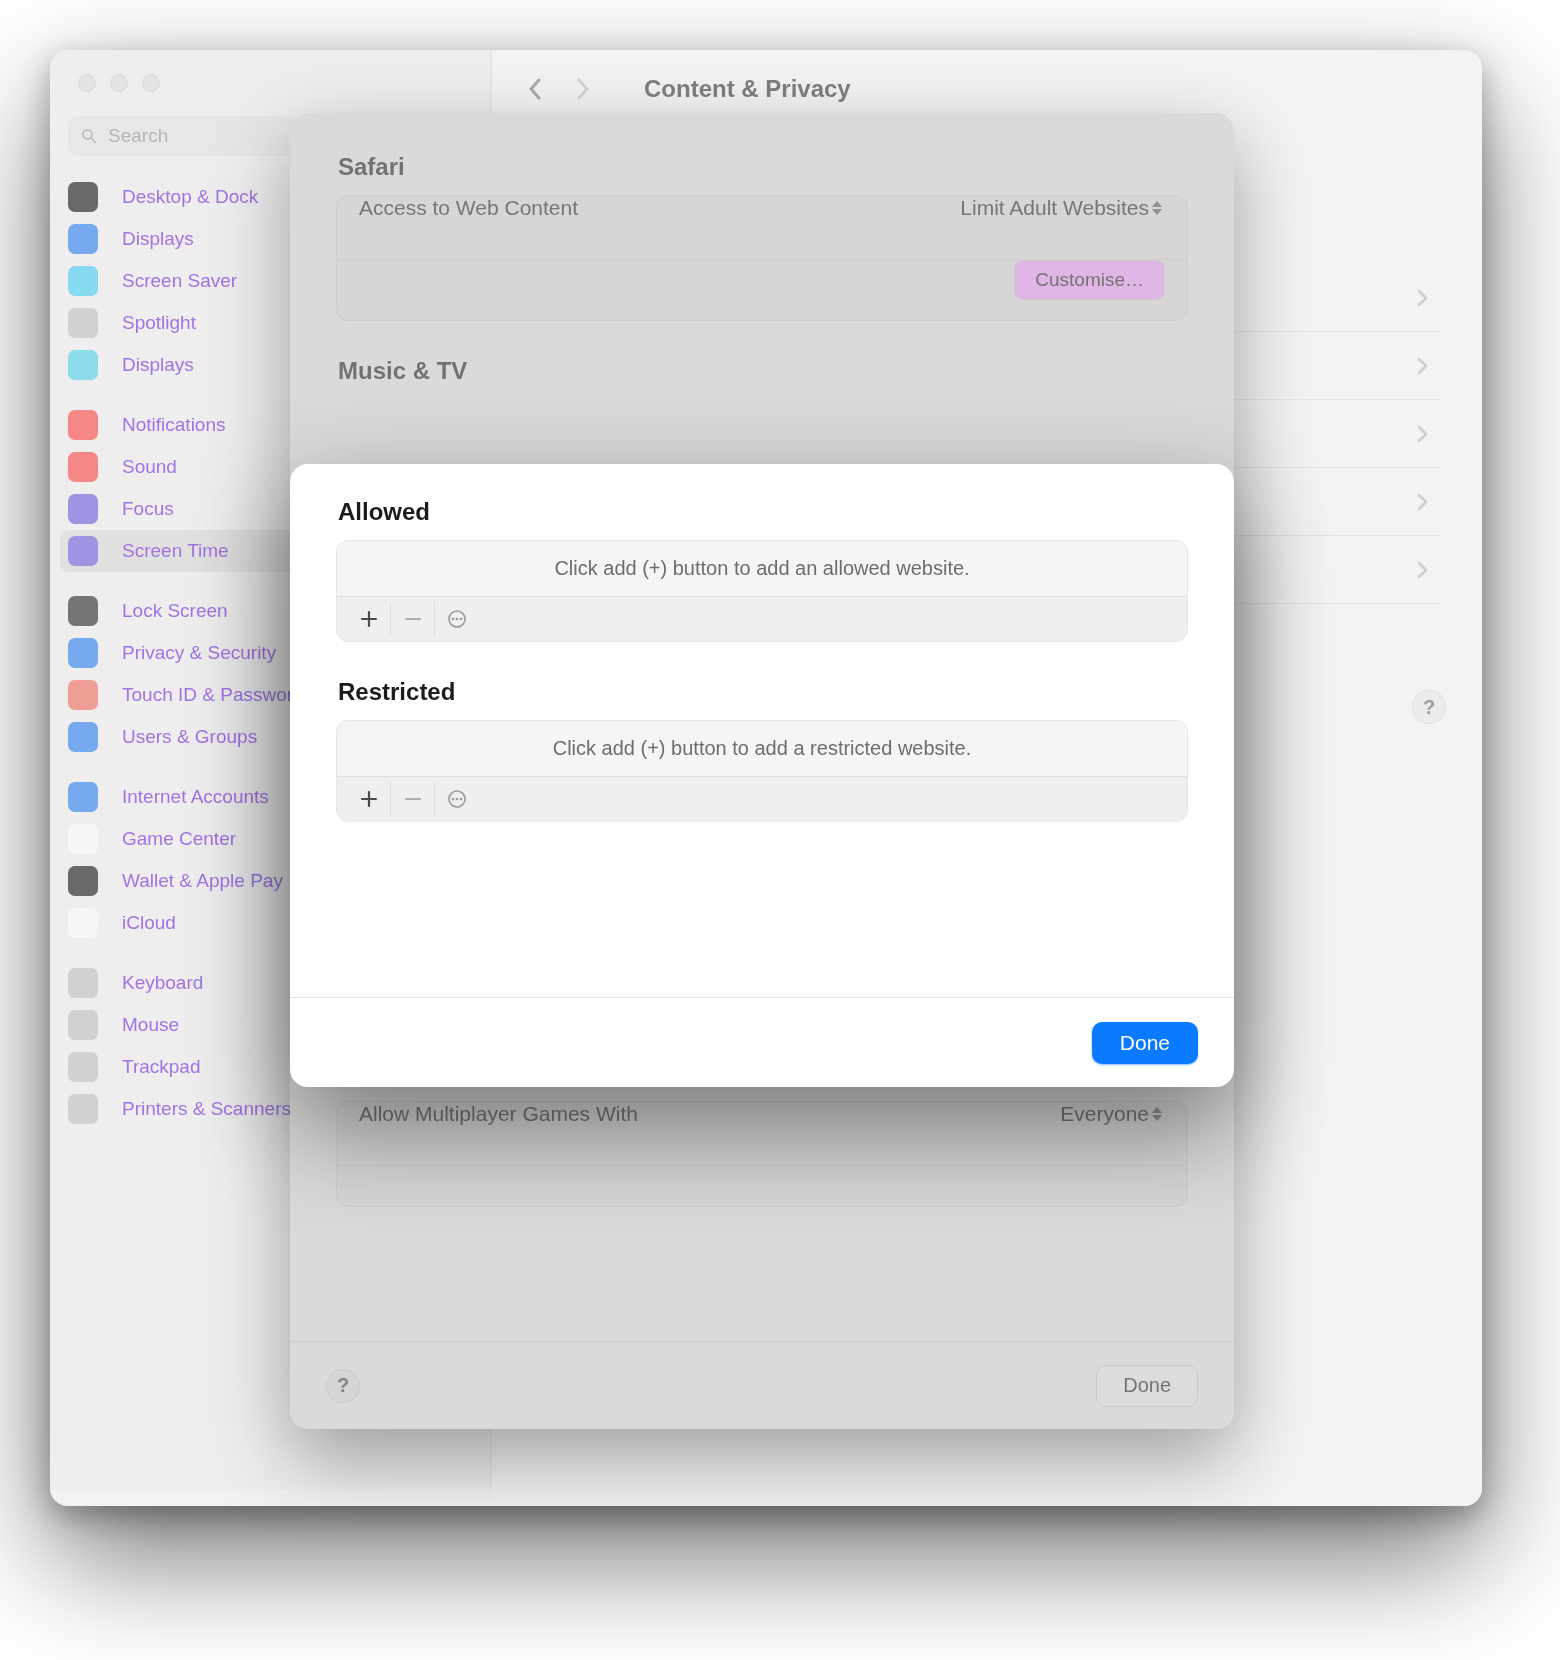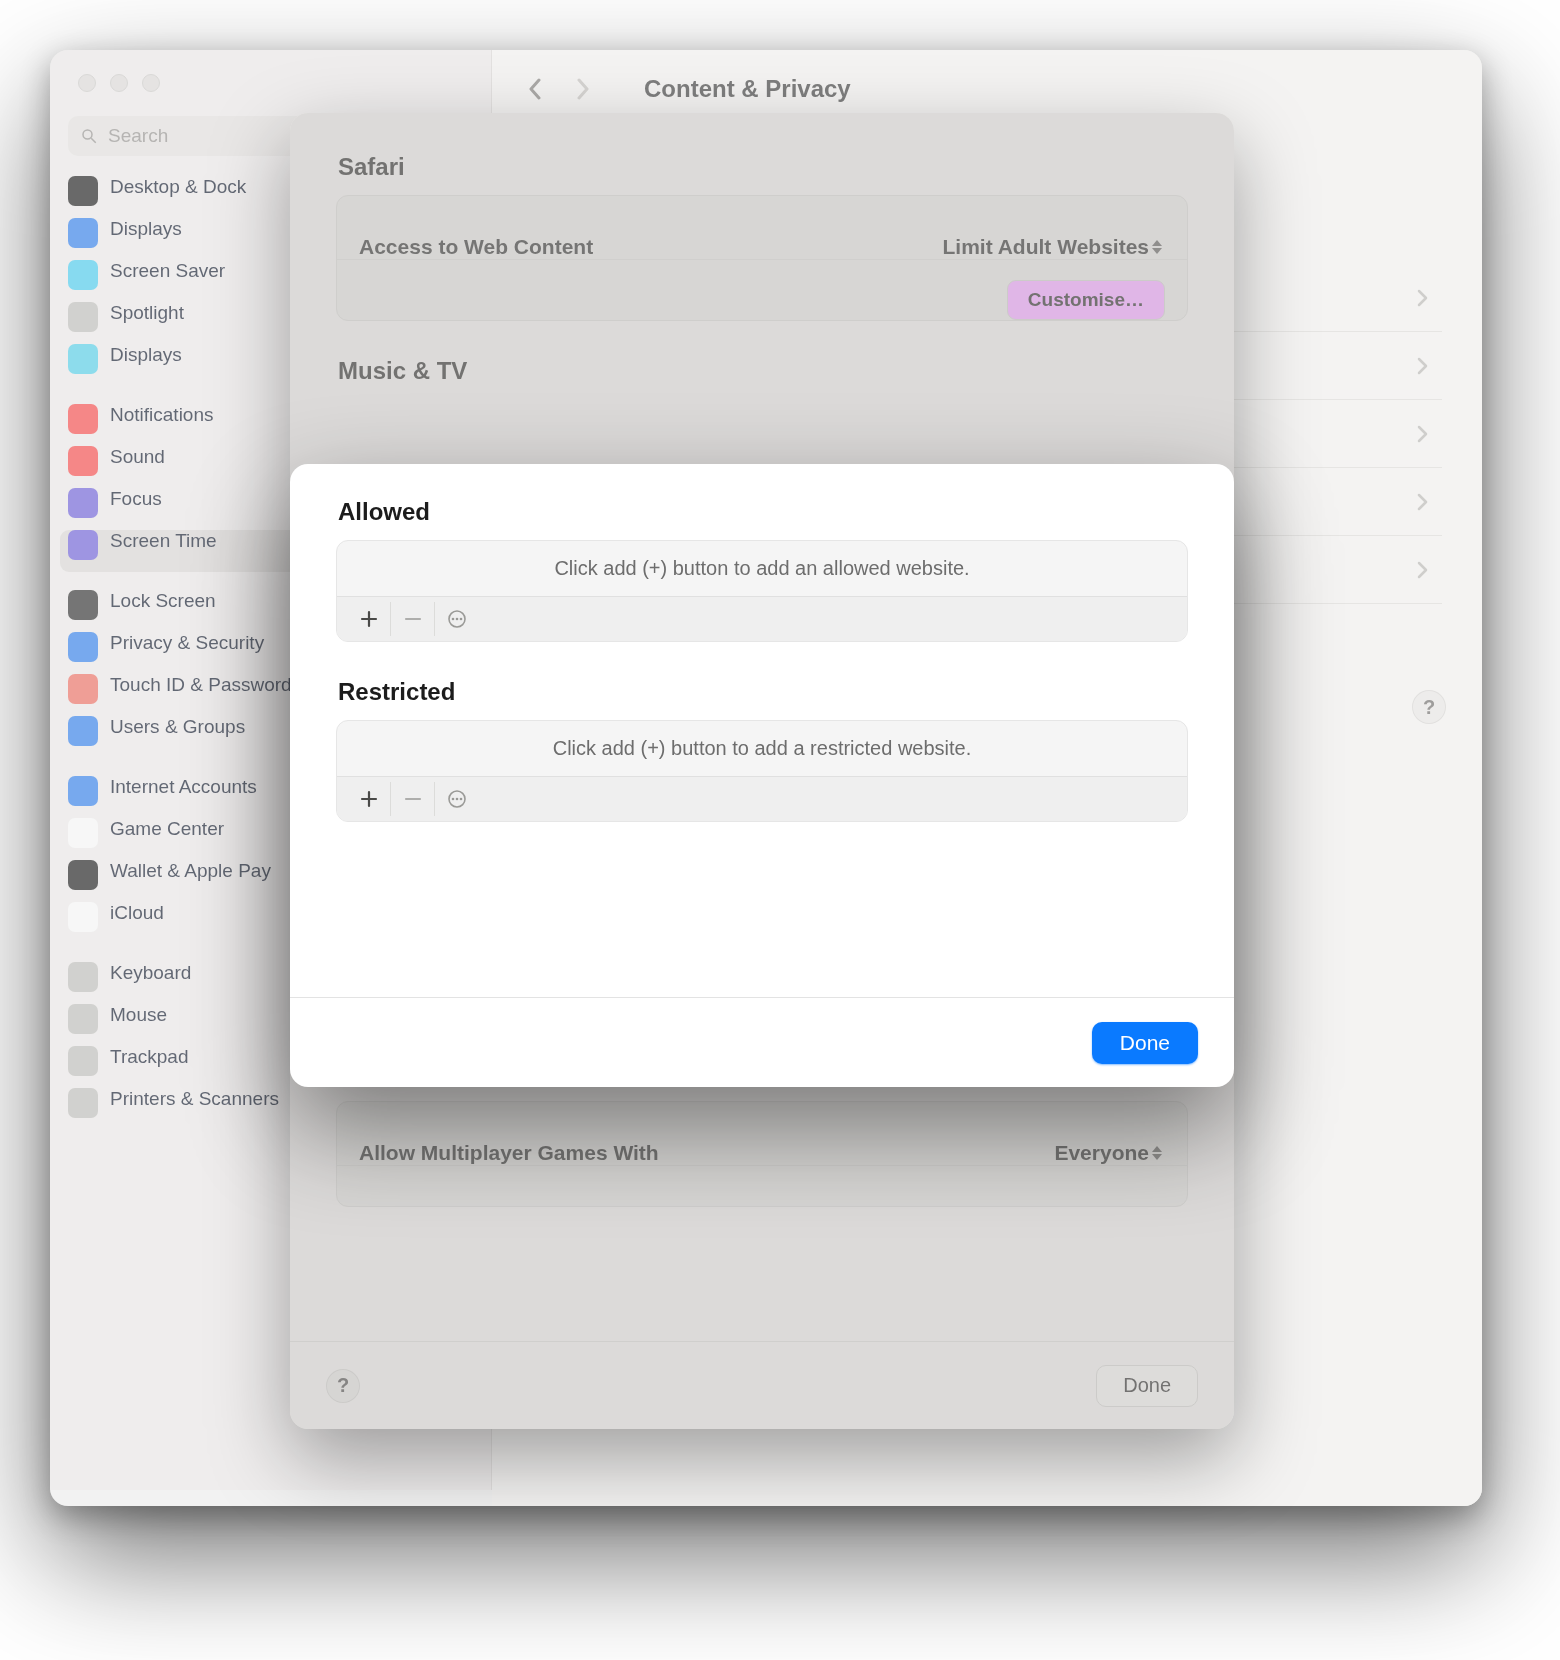--- a/index.html
+++ b/index.html
@@ -11,21 +11,21 @@
     position: absolute; left: 50px; top: 50px; width: 1432px; height: 1456px;
     border-radius: 18px; background: #ececec; overflow: hidden;
     box-shadow: 0 50px 120px rgba(0,0,0,0.55), 0 10px 30px rgba(0,0,0,0.3);
   }
   .sidebar { position:absolute; left:0; top:0; bottom:16px; width:442px; background:#e6e4e3; border-right:1px solid #d4d2d0; }
   .traffic { display:flex; gap:14px; padding:24px 0 0 28px; }
   .traffic span { width:18px; height:18px; border-radius:50%; background:#d7d5d3; border:1px solid #c6c4c2; }
   .search { margin:24px 18px 16px 18px; height:40px; border-radius:10px; background:#dddbd9; display:flex; align-items:center; padding:0 12px; color:#8f8d8a; font-size:19px; }
   .search svg { width:18px; height:18px; margin-right:10px; flex:none; }
   .sb-list { padding: 4px 10px 20px 10px; }
-  .sb-item { display:flex; height:42px; padding:0 8px; border-radius:9px; color:#0f172a; font-size:19px; }
+  .sb-item { display:flex; align-items:center; height:42px; padding:0 8px; border-radius:9px; color:#6d28d9; font-size:19px;gap:12px; }
   .sb-item .ico { width:30px; height:30px; border-radius:7px; margin-right:12px; display:flex; align-items:center; justify-content:center; flex:none; color:#fff; font-size:17px; }
   .sb-item.sel { background:#d4d2d0; }
   .sb-gap { height:18px; }
 
   .content { position:absolute; left:442px; top:0; right:0; bottom:0; background:#eeedeb; }
   .cnt-header { height:78px; display:flex; align-items:center; padding:0 28px; gap:18px; }
   .nav-arrow { width:30px; height:40px; display:flex; align-items:center; justify-content:center; color:#9a9895; }
   .header-title { font-size:24px; font-weight:700; color:#3a3a39; margin-left:28px; }
   .big-toggle { position:absolute; right:52px; top:100px; }
 
@@ -39,21 +39,21 @@
 
   
   .sheet1 {
     position:absolute; left:290px; top:113px; width:944px; height:1316px;
     background:#e9e7e4; border-radius:18px; box-shadow: 0 30px 80px rgba(0,0,0,0.35);
     overflow:hidden;
   }
   .s1-pad { padding: 40px 46px 0 46px; }
   .s1-h { font-size:24px; font-weight:700; color:#3b3a38; margin: 0 0 14px 2px; }
   .s1-box { background:#e1dfdc; border:1px solid #d4d2cf; border-radius:12px; margin-bottom:36px; }
-  .s1-row { display:flex; align-items:flex-end; height:64px; padding:0 22px; border-bottom:1px solid #d6d4d1;font-weight:bold; }
+  .s1-row { display:flex; align-items:flex-start; height:64px; padding:0 22px; border-bottom:1px solid #d6d4d1; }
   .s1-row:last-child { border-bottom:none; }
   .s1-lbl { font-size:21px; color:#3f3e3c; }
   .s1-val { margin-left:auto; font-size:21px; color:#3f3e3c; display:flex; align-items:center; gap:0; }
   .updown { width:16px; display:flex; flex-direction:column; align-items:center; }
   .updown span { width:0;height:0;border-left:5px solid transparent;border-right:5px solid transparent; }
   .updown .u { border-bottom:6px solid #6b6967; margin-bottom:2px;}
   .updown .d { border-top:6px solid #6b6967; }
   .s1-btn { margin-left:auto; height:40px; padding:0 20px; border-radius:9px; background:#f0abfc; border:1px solid #cfcdca; font-size:19px; color:#3b3a38; display:flex; align-items:center; }
   .s1-foot { position:absolute; left:0; right:0; bottom:0; height:88px; border-top:1px solid #d6d4d1; display:flex; align-items:center; padding:0 36px; }
   .s1-help { width:34px; height:34px; border-radius:50%; background:#e0dedb; color:#5b5957; display:flex; align-items:center; justify-content:center; font-size:20px; font-weight:600; box-shadow: inset 0 0 0 1px rgba(0,0,0,0.08); }

